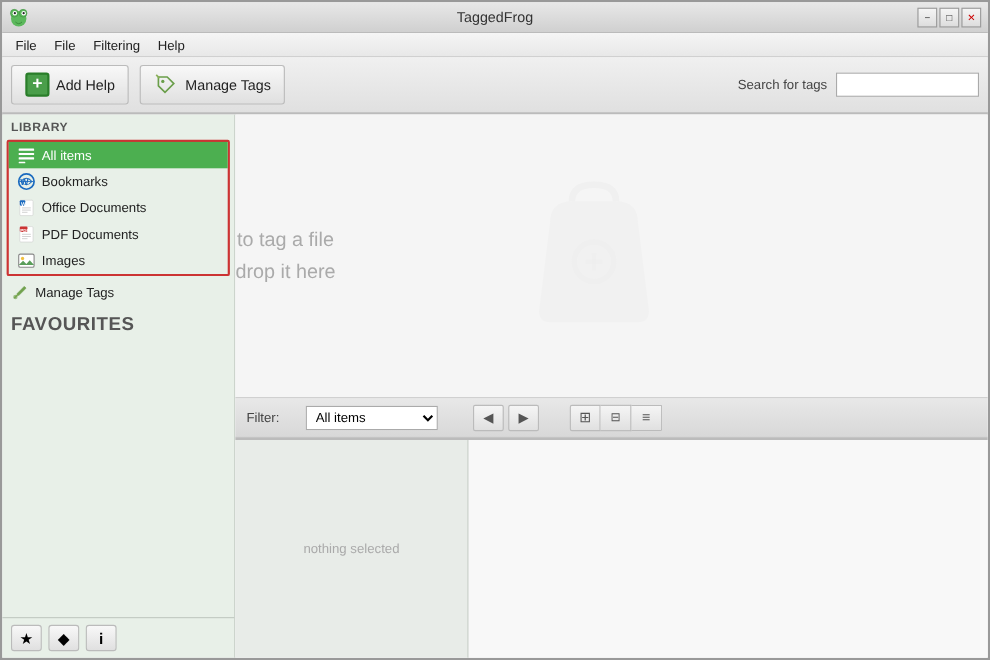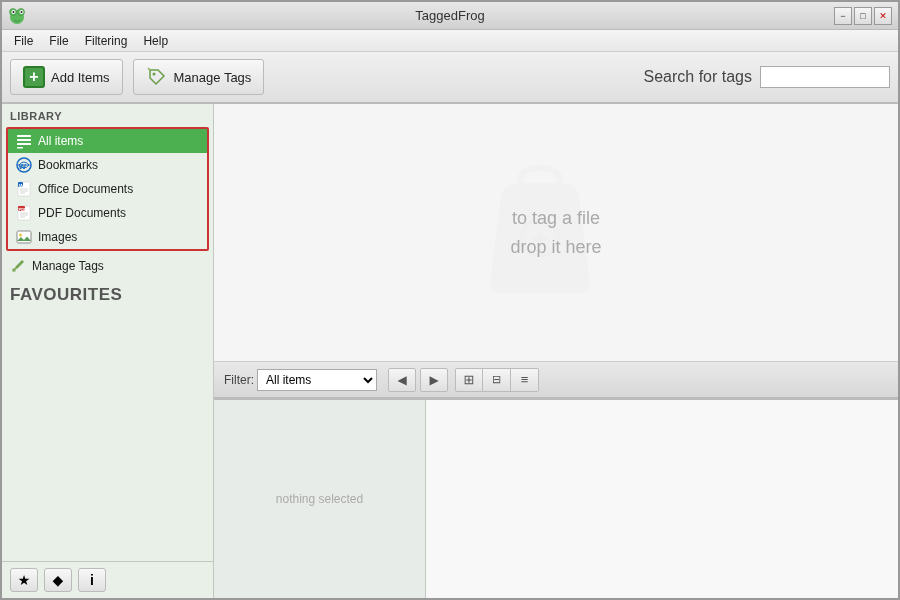--- a/index.html
+++ b/index.html
@@ -121,21 +121,21 @@
       justify-content: center;
       font-size: 18px;
     }
     .search-area {
       margin-left: auto;
       display: flex;
       align-items: center;
       gap: 8px;
     }
     .search-label {
-      font-size: 16px;
+      font-size: 12px;
       color: #444;
     }
     .search-input {
       width: 130px;
       height: 22px;
       border: 1px solid #aaa;
       background: white;
       padding: 2px 4px;
       font-size: 12px;
     }
@@ -232,42 +232,41 @@
       display: flex;
       flex-direction: column;
       background: #f8f8f8;
     }
 
     
     .drop-zone {
       flex: 1;
       display: flex;
       align-items: center;
-      justify-content: center;
       background: #f5f5f5;
       border-bottom: 1px solid #ccc;
       position: relative;
     }
     .drop-zone-text {
       text-align: center;
       color: #aaa;
       font-size: 18px;
       line-height: 1.6;
       z-index: 1;
     }
 
     
     .filter-bar {
       height: 36px;
       background: linear-gradient(to bottom, #e8e8e8, #d8d8d8);
       border-bottom: 1px solid #bbb;
       display: flex;
       align-items: center;
       padding: 0 10px;
-      gap: 3px;
+      gap: 24px;
       flex-shrink: 0;
     }
     .filter-label {
       font-size: 12px;
       color: #444;
     }
     .filter-select {
       height: 22px;
       width: 120px;
       border: 1px solid #aaa;
@@ -385,21 +384,21 @@
   <div class="menubar">
     <div class="menu-item">File</div>
     <div class="menu-item">File</div>
     <div class="menu-item">Filtering</div>
     <div class="menu-item">Help</div>
   </div>
 
   <div class="toolbar">
     <div class="toolbar-btn">
       <div class="toolbar-icon-add">+</div>
-      <span>Add Items</span>
+      <span>Add Help</span>
     </div>
     <div class="toolbar-btn">
       <div class="toolbar-icon-tag">
 
         <svg width="22" height="22" viewBox="0 0 22 22">
           <path d="M4 4 L12 4 L18 10 L10 18 L4 12 Z" fill="none" stroke="#6a9e4a" stroke-width="1.5"></path>
           <circle cx="8" cy="8" r="1.5" fill="#6a9e4a"></circle>
           <line x1="2" y1="2" x2="5" y2="5" stroke="#8ab05a" stroke-width="1.5"></line>
         </svg>
       </div>

